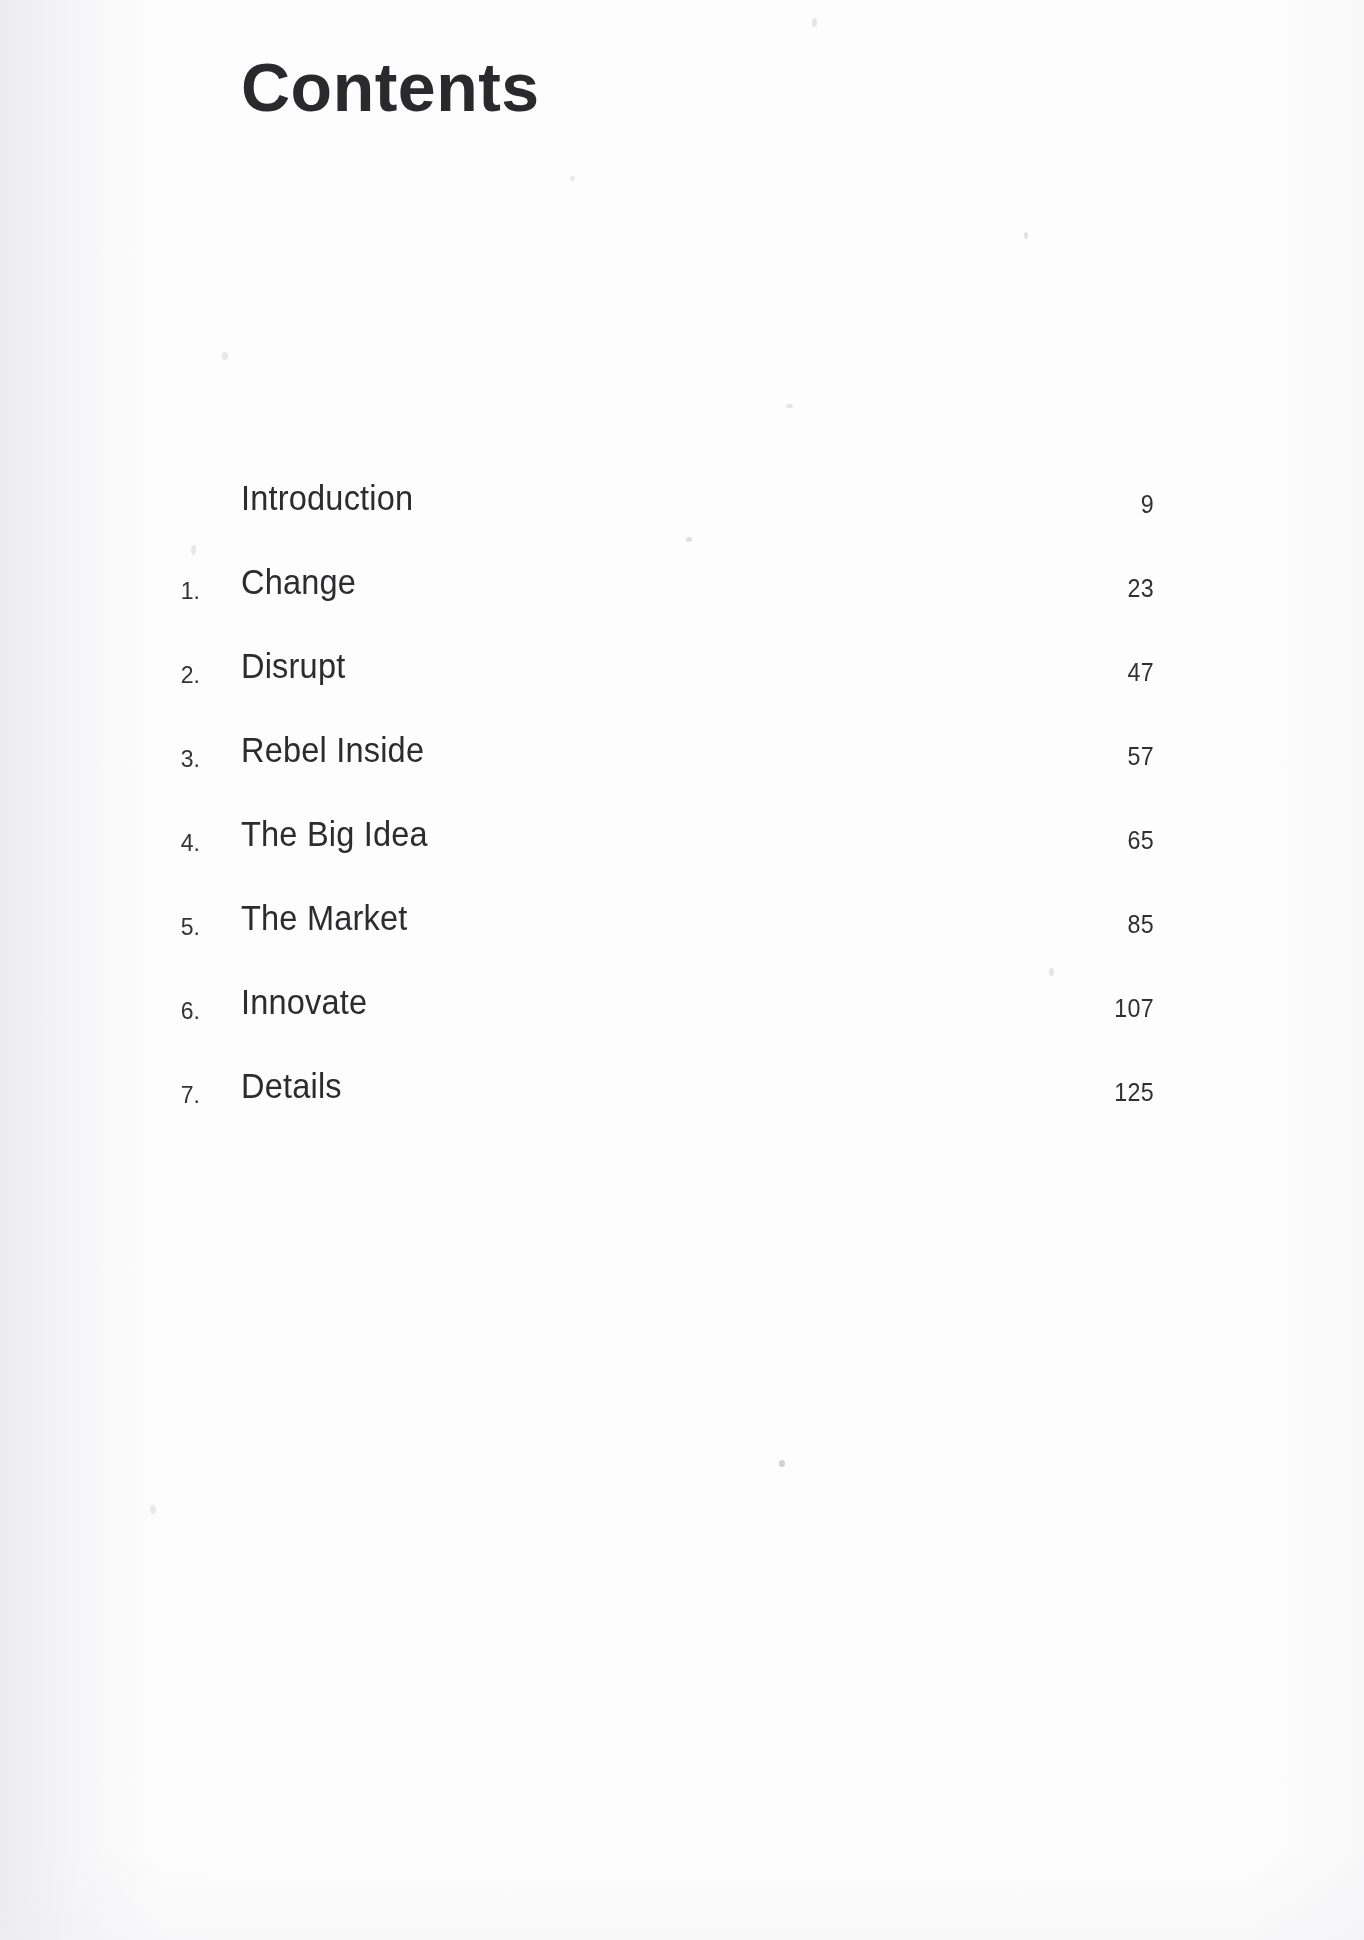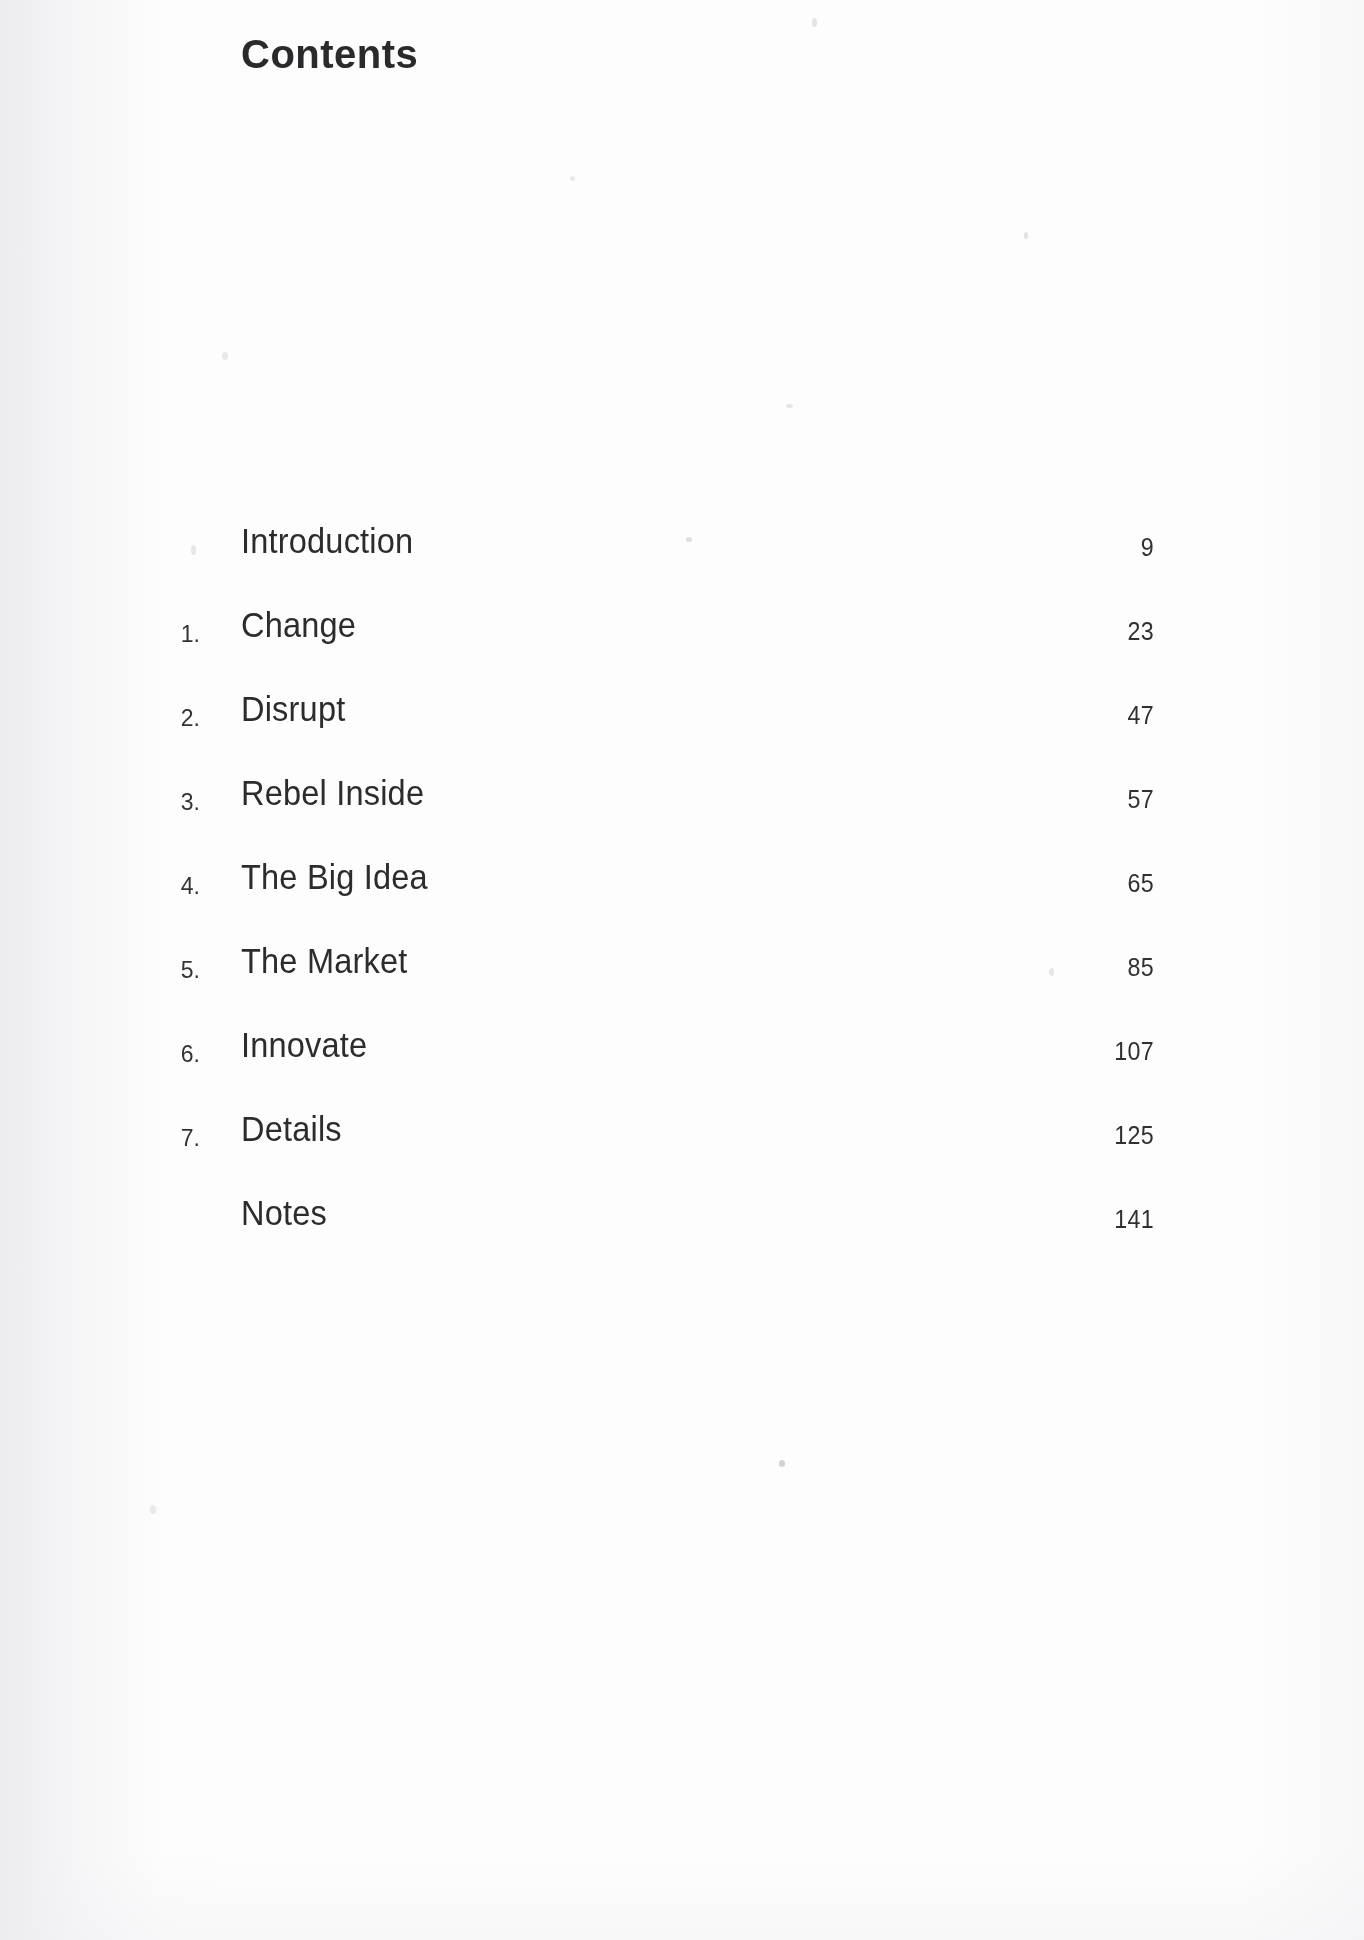--- a/index.html
+++ b/index.html
@@ -61,33 +61,33 @@
         rgba(238,238,242,0.35) 0%,
         rgba(255,255,255,0) 100%);
     pointer-events: none;
   }
 
   
   #page-title {
     position: absolute;
     left: 241px;
     top: 6px;
-    font-size: 40px;
+    font-size: 68px;
     font-weight: 700;
     letter-spacing: 0.5px;
     color: #2a2a2c;
     line-height: 1.05;
     white-space: nowrap;
   }
 
   
   #toc {
     position: absolute;
     left: 0;
-    top: 513px;
+    top: 470px;
     width: 1116px;
   }
 
   .toc-row {
     position: relative;
     height: 84px;
     width: 1364px;
   }
 
   .toc-num {
@@ -207,20 +207,15 @@
 
     <div class="toc-row">
       <span class="toc-num">7.</span>
       <span class="toc-title">Details</span>
       <span class="toc-page">125</span>
     </div>
 
 
 
 
-    <div class="toc-row">
-      <span class="toc-num"></span>
-      <span class="toc-title">Notes</span>
-      <span class="toc-page">141</span>
-    </div>
 
   </div>
 </div>
 
 </body></html>

